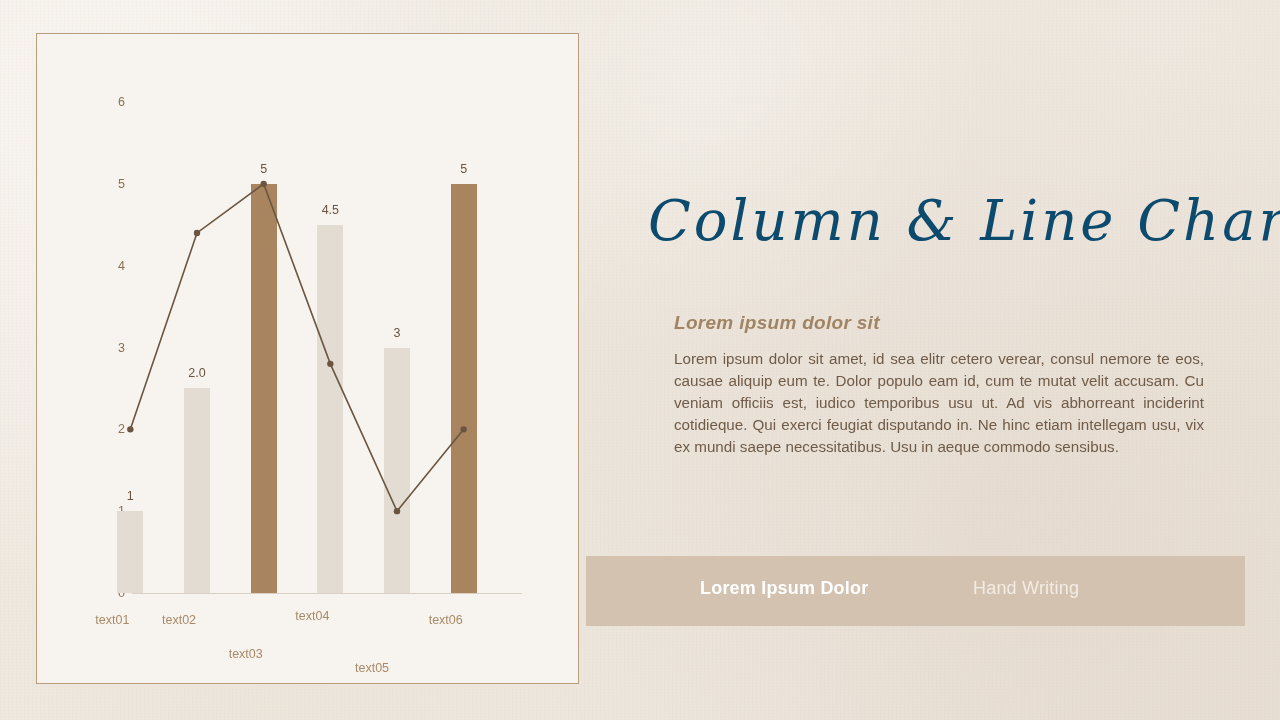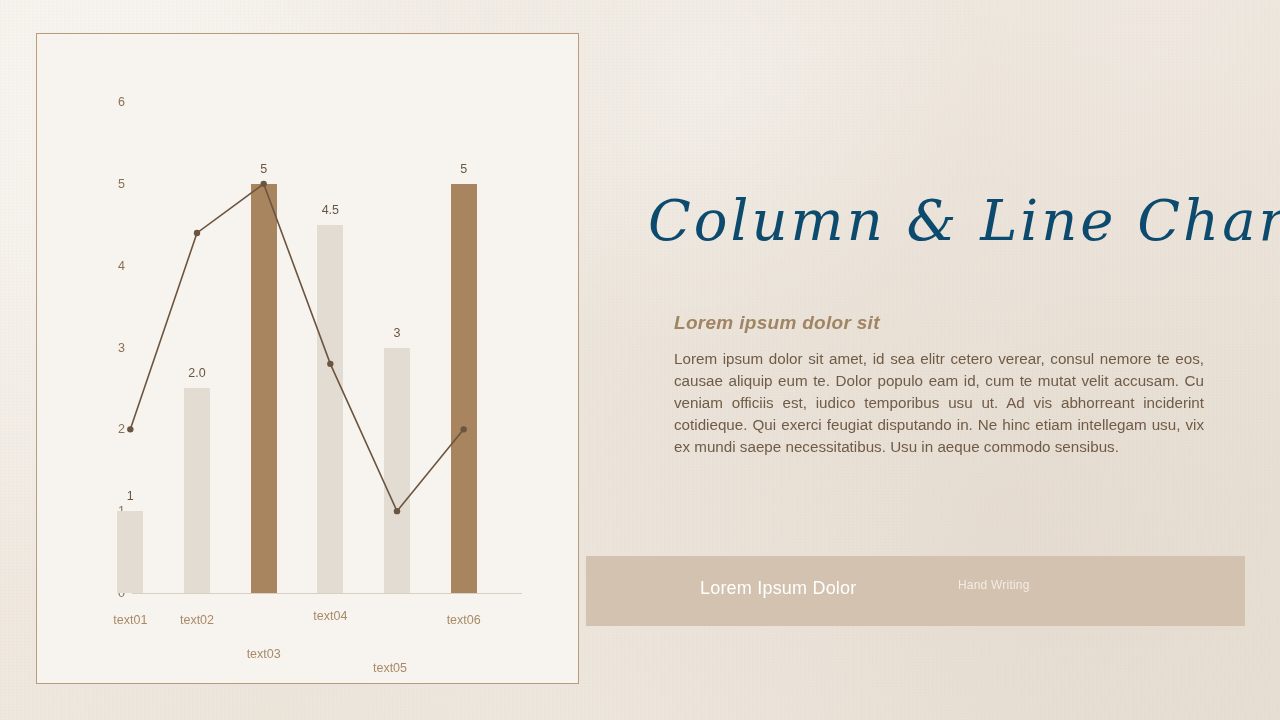--- a/index.html
+++ b/index.html
@@ -55,21 +55,20 @@
     font-size: 12.5px;
     color: #8a6f55;
     text-align: right;
     width: 30px;
     transform: translateY(-50%);
   }
   .x-label {
     position: absolute;
     font-size: 12.5px;
     color: #a98a68;
-    text-align: center;
     width: 70px;
     transform: translateX(-50%);
   }
   .bar {
     position: absolute;
     bottom: 0;
   }
   .bar-value {
     position: absolute;
     font-size: 12.5px;
@@ -127,29 +126,29 @@
     top: 556px;
     width: 659px;
     height: 70px;
     background: #d3c2b0;
   }
   .footer-left {
     position: absolute;
     left: 114px;
     top: 22px;
     font-size: 18px;
-    font-weight: normal;
+    font-weight: bold;
     color: #ffffff;
     letter-spacing: 0.2px;
   }
   .footer-right {
     position: absolute;
-    left: 372px;
+    left: 387px;
     top: 22px;
-    font-size: 12px;
+    font-size: 18px;
     color: #f3ece4;
     letter-spacing: 0.2px;
   }
 </style>
 </head>
 <body>
 
 <div class="paper-bg"></div>
 <div class="paper-noise"></div>
 

